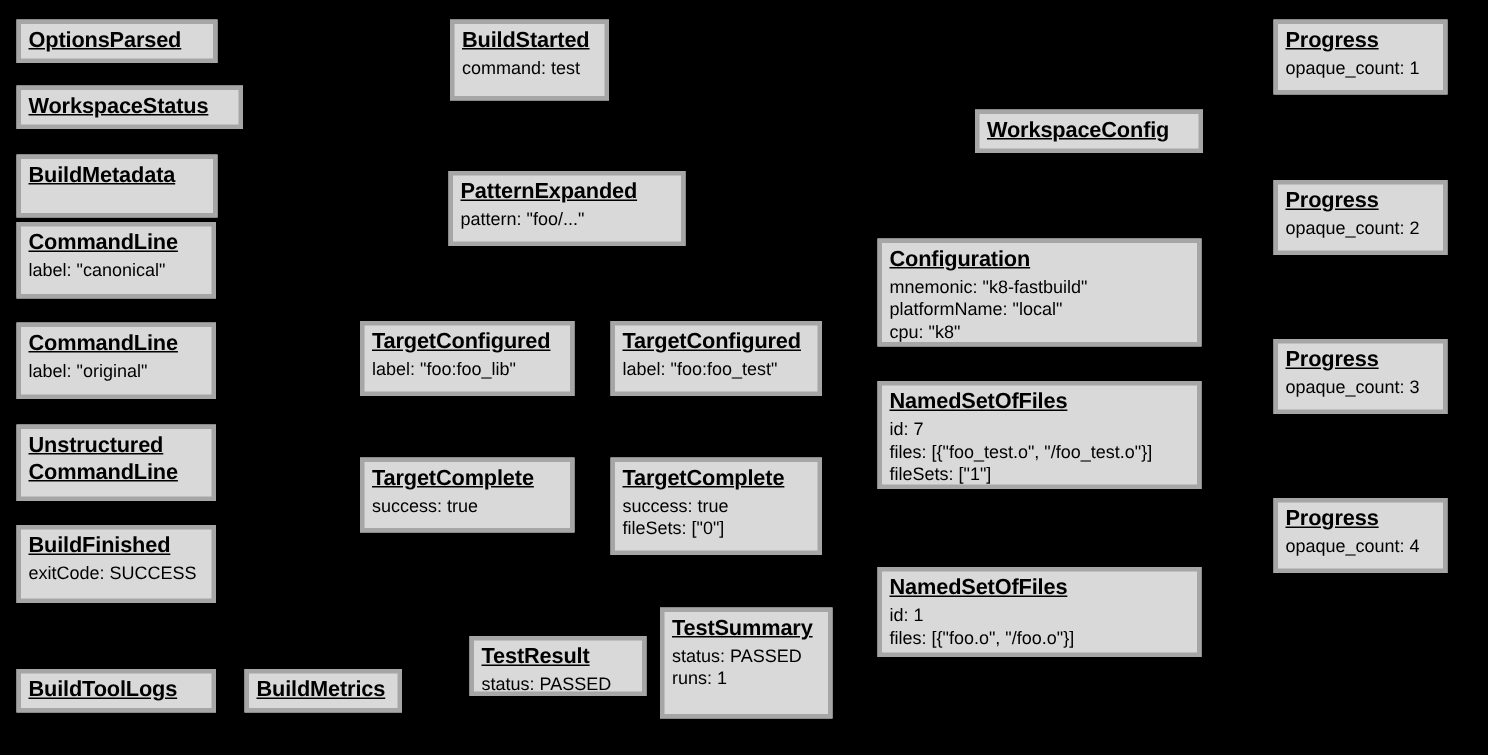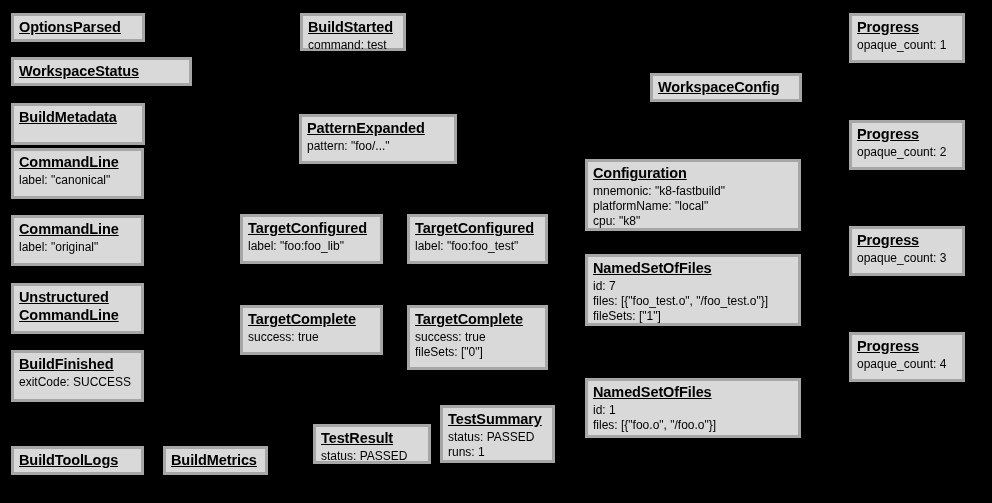--- a/index.html
+++ b/index.html
@@ -50,21 +50,21 @@
     white-space: nowrap;
   }
 </style>
 </head>
 <body>
 
 <div id="canvas" style="width: 992px; height: 503px; background: rgb(0, 0, 0);">
     <div class="node" style="left: 11px; top: 13px; width: 134px; height: 29px; background: rgb(217, 217, 217); border-color: rgb(166, 166, 166); color: rgb(0, 0, 0);">
       <span class="node-title">OptionsParsed</span>
     </div>
-    <div class="node" style="left: 11px; top: 57px; width: 181px; height: 29px; background: rgb(217, 217, 217); border-color: rgb(166, 166, 166); color: rgb(0, 0, 0);">
+    <div class="node" style="left: 11px; top: 57px; width: 151px; height: 29px; background: rgb(217, 217, 217); border-color: rgb(166, 166, 166); color: rgb(0, 0, 0);">
       <span class="node-title">WorkspaceStatus</span>
     </div>
     <div class="node" style="left: 11px; top: 103px; width: 134px; height: 42px; background: rgb(217, 217, 217); border-color: rgb(166, 166, 166); color: rgb(0, 0, 0);">
       <span class="node-title">BuildMetadata</span>
     </div>
     <div class="node" style="left: 11px; top: 148px; width: 133px; height: 51px; background: rgb(217, 217, 217); border-color: rgb(166, 166, 166); color: rgb(0, 0, 0);">
       <span class="node-title">CommandLine</span>
       <span class="node-fields">
         <span class="node-field">label: "canonical"</span>
       </span>
@@ -83,21 +83,21 @@
       <span class="node-fields">
         <span class="node-field">exitCode: SUCCESS</span>
       </span>
     </div>
     <div class="node" style="left: 163px; top: 446px; width: 105px; height: 29px; background: rgb(217, 217, 217); border-color: rgb(166, 166, 166); color: rgb(0, 0, 0);">
       <span class="node-title">BuildMetrics</span>
     </div>
     <div class="node" style="left: 11px; top: 446px; width: 133px; height: 29px; background: rgb(217, 217, 217); border-color: rgb(166, 166, 166); color: rgb(0, 0, 0);">
       <span class="node-title">BuildToolLogs</span>
     </div>
-    <div class="node" style="left: 300px; top: 13px; width: 106px; height: 38px; background: rgb(217, 217, 217); border-color: rgb(166, 166, 166); color: rgb(0, 0, 0);">
+    <div class="node" style="left: 300px; top: 13px; width: 106px; height: 54px; background: rgb(217, 217, 217); border-color: rgb(166, 166, 166); color: rgb(0, 0, 0);">
       <span class="node-title">BuildStarted</span>
       <span class="node-fields">
         <span class="node-field">command: test</span>
       </span>
     </div>
     <div class="node" style="left: 299px; top: 114px; width: 158px; height: 50px; background: rgb(217, 217, 217); border-color: rgb(166, 166, 166); color: rgb(0, 0, 0);">
       <span class="node-title">PatternExpanded</span>
       <span class="node-fields">
         <span class="node-field">pattern: "foo/..."</span>
       </span>
@@ -126,21 +126,21 @@
         <span class="node-field">success: true</span>
         <span class="node-field">fileSets: ["0"]</span>
       </span>
     </div>
     <div class="node" style="left: 313px; top: 424px; width: 118px; height: 40px; background: rgb(217, 217, 217); border-color: rgb(166, 166, 166); color: rgb(0, 0, 0);">
       <span class="node-title">TestResult</span>
       <span class="node-fields">
         <span class="node-field">status: PASSED</span>
       </span>
     </div>
-    <div class="node" style="left: 440px; top: 405px; width: 115px; height: 58px; background: rgb(217, 217, 217); border-color: rgb(166, 166, 166); color: rgb(0, 0, 0);">
+    <div class="node" style="left: 440px; top: 405px; width: 115px; height: 74px; background: rgb(217, 217, 217); border-color: rgb(166, 166, 166); color: rgb(0, 0, 0);">
       <span class="node-title">TestSummary</span>
       <span class="node-fields">
         <span class="node-field">status: PASSED</span>
         <span class="node-field">runs: 1</span>
       </span>
     </div>
     <div class="node" style="left: 650px; top: 73px; width: 152px; height: 29px; background: rgb(217, 217, 217); border-color: rgb(166, 166, 166); color: rgb(0, 0, 0);">
       <span class="node-title">WorkspaceConfig</span>
     </div>
     <div class="node" style="left: 585px; top: 159px; width: 216px; height: 72px; background: rgb(217, 217, 217); border-color: rgb(166, 166, 166); color: rgb(0, 0, 0);">

